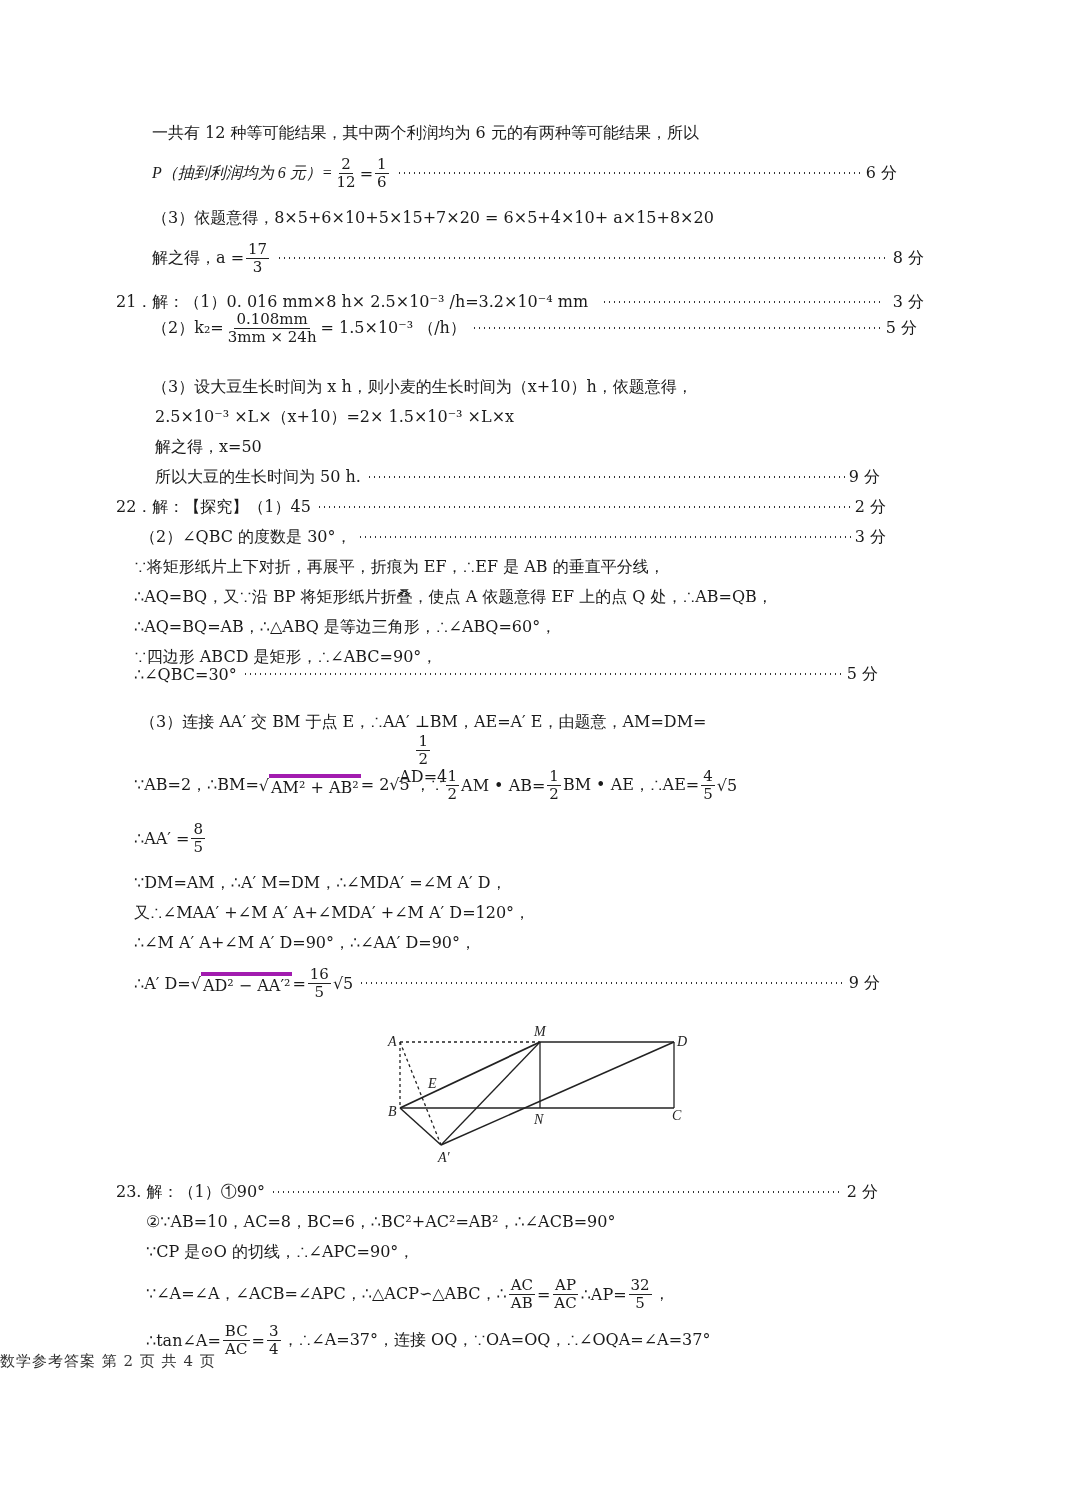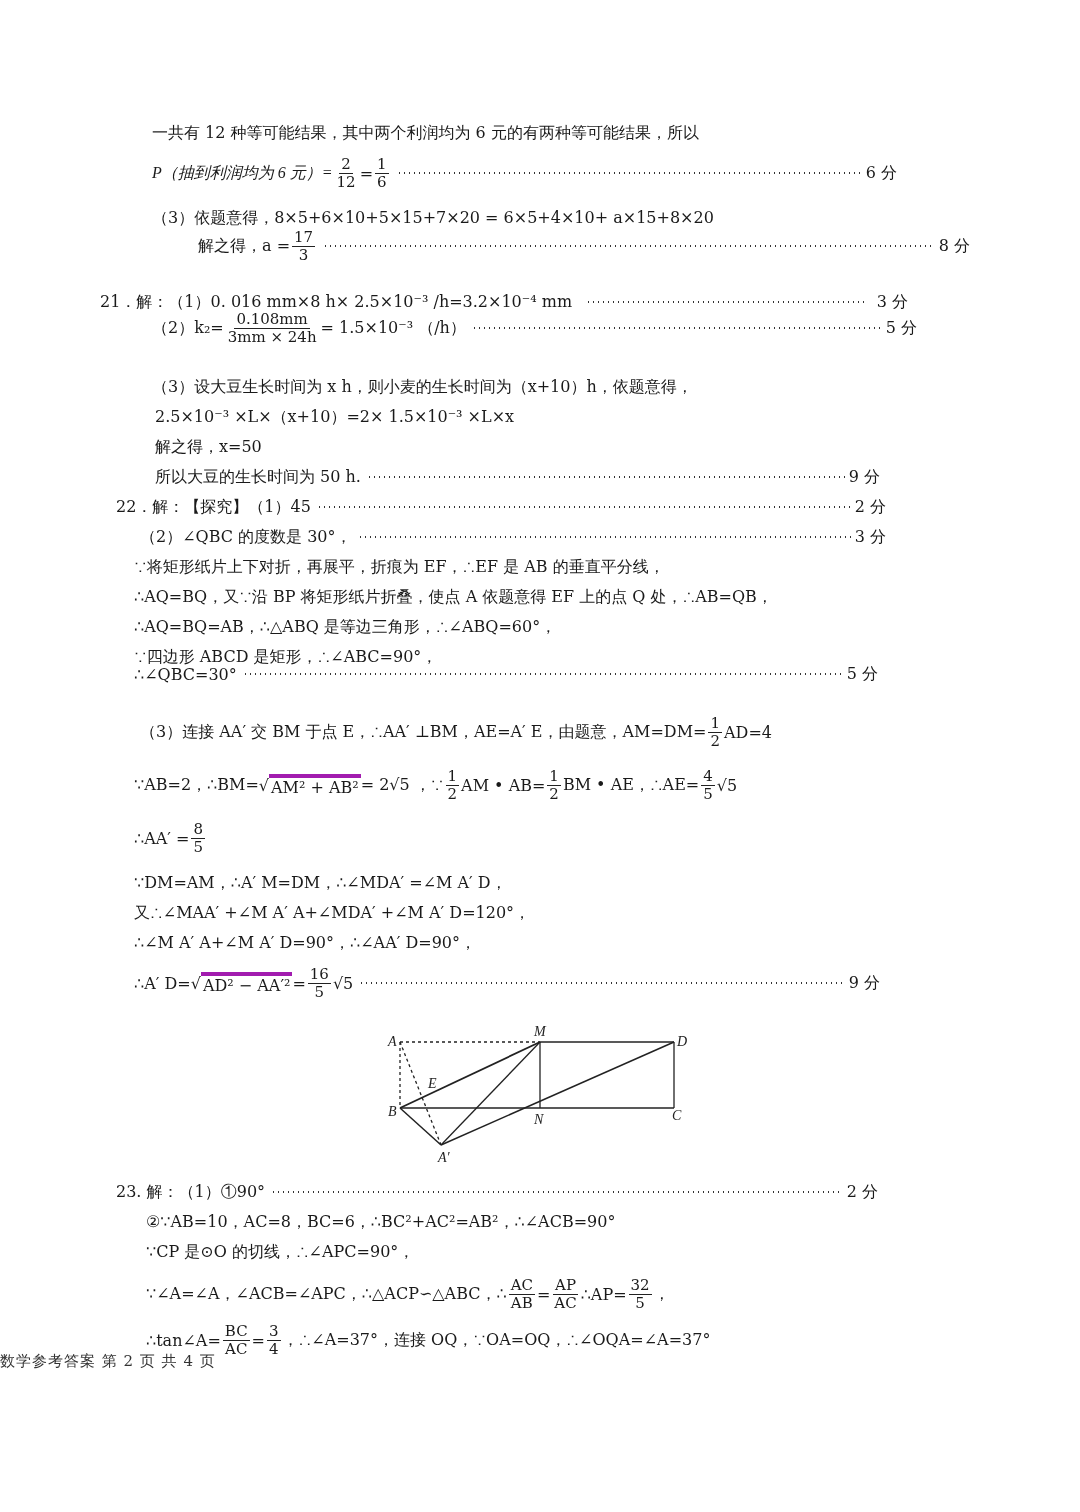--- a/index.html
+++ b/index.html
@@ -41,31 +41,31 @@
   <span class="frac">
       <span class="num">1</span>
       <span class="den">6</span>
     </span>
   <span class="dots"></span>
   <span class="score">6 分</span>
 </div>
 <div class="line" style="left:152px;top:198px;">
   <span class="txt">（3）依题意得，8×5+6×10+5×15+7×20 = 6×5+4×10+ a×15+8×20</span>
 </div>
-<div class="line" style="left:152px;top:226px;width:772px;margin-left:46px;">
+<div class="line" style="left:152px;top:238px;width:772px;">
   <span class="txt">解之得，a =</span>
   <span class="frac">
       <span class="num">17</span>
       <span class="den">3</span>
     </span>
   <span class="dots"></span>
   <span class="score">8 分</span>
 </div>
 
-<div class="line" style="left:100px;top:282px;width:808px;gap:8px;">
+<div class="line" style="left:116px;top:282px;width:808px;gap:8px;">
   <span class="txt">21．解：（1）0. 016  mm×8  h× 2.5×10⁻³ /h=3.2×10⁻⁴ mm</span>
   <span class="dots"></span>
   <span class="score">3 分</span>
 </div>
 <div class="line" style="left:152px;top:308px;width:765px;">
   <span class="txt">（2）k₂=</span>
   <span class="frac">
       <span class="num">0.108mm</span>
       <span class="den">3mm × 24h</span>
     </span>
@@ -108,21 +108,21 @@
   <span class="txt">∴AQ=BQ=AB，∴△ABQ 是等边三角形，∴∠ABQ=60°，</span>
 </div>
 <div class="line" style="left:134px;top:637px;">
   <span class="txt">∵四边形 ABCD 是矩形，∴∠ABC=90°，</span>
 </div>
 <div class="line" style="left:134px;top:654px;width:744px;">
   <span class="txt">∴∠QBC=30°</span>
   <span class="dots"></span>
   <span class="score">5 分</span>
 </div>
-<div class="line" style="left:140px;top:712px;">
+<div class="line" style="left:140px;top:712px;flex-direction:column;">
   <span class="txt">（3）连接 AA′ 交 BM 于点 E，∴AA′ ⊥BM，AE=A′ E，由题意，AM=DM=</span>
   <span class="frac">
       <span class="num">1</span>
       <span class="den">2</span>
     </span>
   <span class="txt">AD=4</span>
 </div>
 <div class="line" style="left:134px;top:765px;">
   <span class="txt">∵AB=2，∴BM=</span>
   <span class="txt">√</span>

